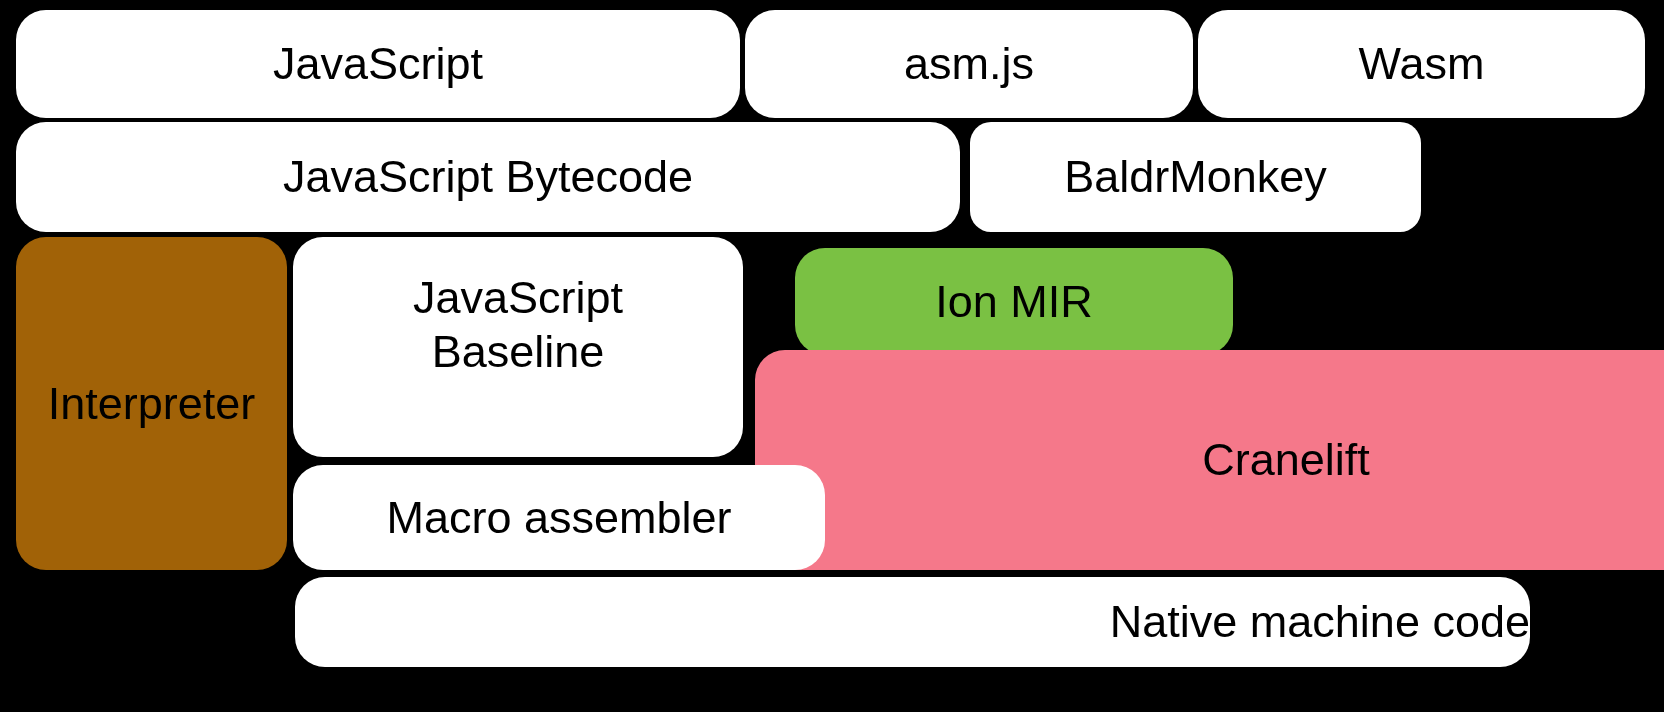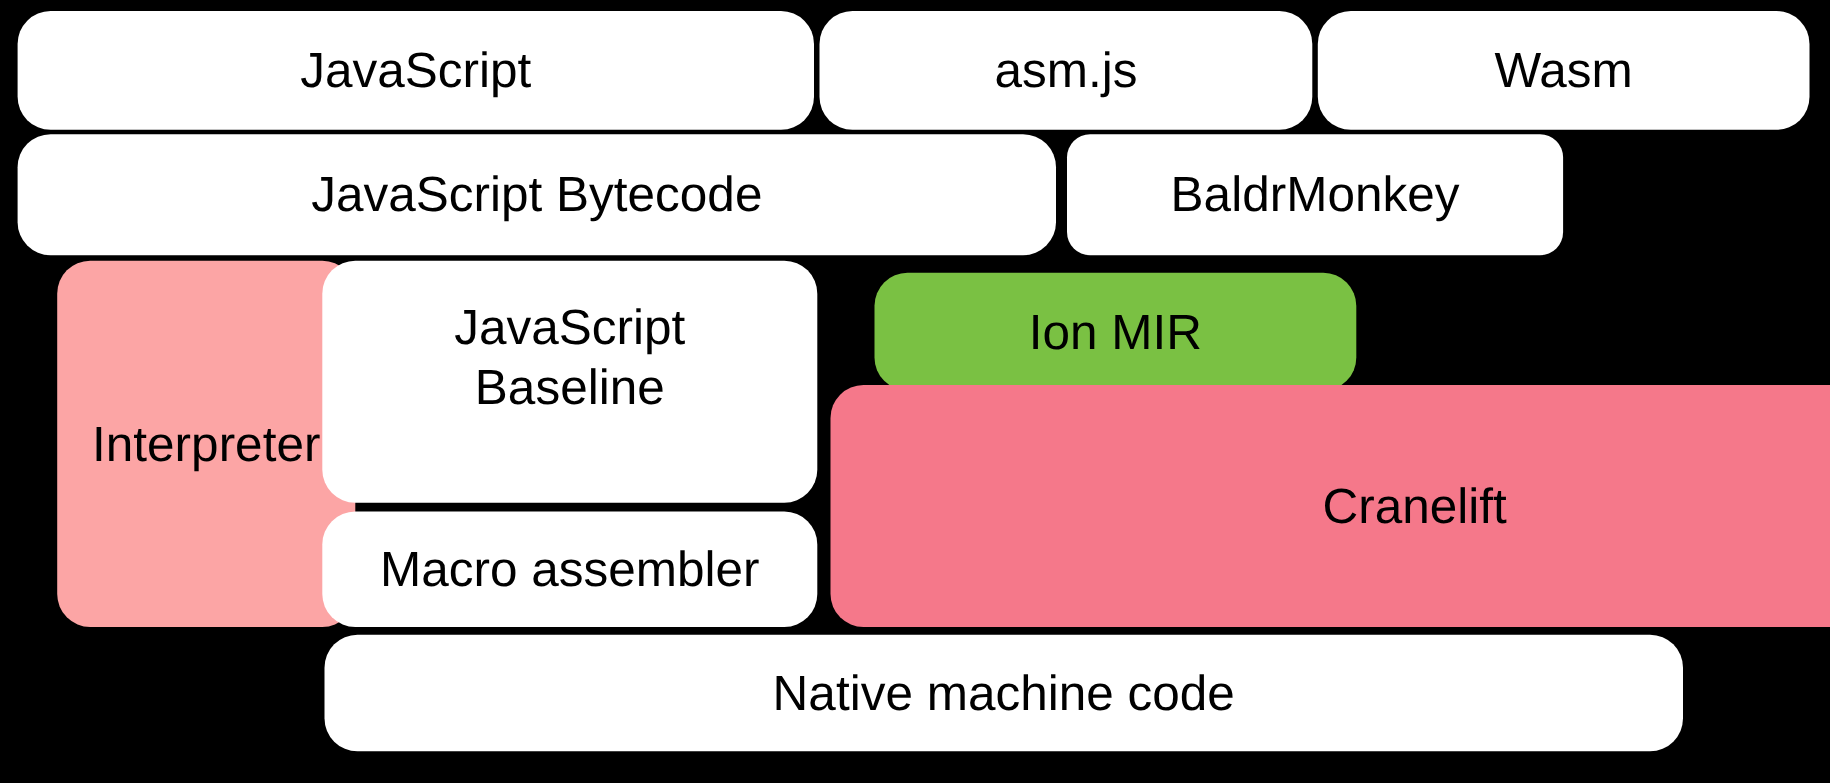--- a/index.html
+++ b/index.html
@@ -33,22 +33,22 @@
   
   .n-javascript     { left: 16px;   top: 10px;  width: 724px;  height: 108px; }
   .n-asmjs          { left: 745px;  top: 10px;  width: 448px;  height: 108px; }
   .n-wasm           { left: 1198px; top: 10px;  width: 447px;  height: 108px; }
   .n-bytecode       { left: 16px;   top: 122px; width: 944px;  height: 110px; justify-content: center; }
   .n-baldrmonkey    { left: 970px;  top: 122px; width: 451px;  height: 110px; border-radius: 21px; }
   .n-interpreter    { left: 16px;   top: 237px; width: 271px;  height: 333px; }
   .n-baseline       { left: 293px;  top: 237px; width: 450px;  height: 220px; padding-bottom: 44px; }
   .n-ionmir         { left: 755px;  top: 248px; width: 438px;  height: 107px; margin-left: 40px; }
   .n-cranelift      { left: 755px;  top: 350px; width: 1062px;  height: 220px; }
-  .n-macroassembler { left: 293px;  top: 465px; width: 450px;  height: 105px; }
-  .n-nativecode     { left: 295px;  top: 577px; width: 1235px; height: 106px; }
+  .n-macroassembler { left: 293px;  top: 465px; width: 532px;  height: 105px; }
+  .n-nativecode     { left: 295px;  top: 577px; width: 1235px; height: 90px; justify-content: flex-end; }
 </style>
 </head>
 <body>
 
 <div class="canvas" style="background: rgb(0, 0, 0);">
 
   <div class="node n-javascript" style="background: rgb(255, 255, 255);">
     <span>JavaScript</span>
   </div>
 
@@ -61,21 +61,21 @@
   </div>
 
   <div class="node n-bytecode" style="background: rgb(255, 255, 255);">
     <span>JavaScript Bytecode</span>
   </div>
 
   <div class="node n-baldrmonkey" style="background: rgb(255, 255, 255);">
     <span>BaldrMonkey</span>
   </div>
 
-  <div class="node n-interpreter" style="background: #fca5a5; margin-left: 36px;">
+  <div class="node n-interpreter" style="background: #a16207;">
     <span>Interpreter</span>
   </div>
 
   <div class="node n-baseline" style="background: rgb(255, 255, 255);">
     <span>JavaScript
 Baseline</span>
   </div>
 
   <div class="node n-ionmir" style="background: rgb(122, 193, 67);">
     <span>Ion MIR</span>

